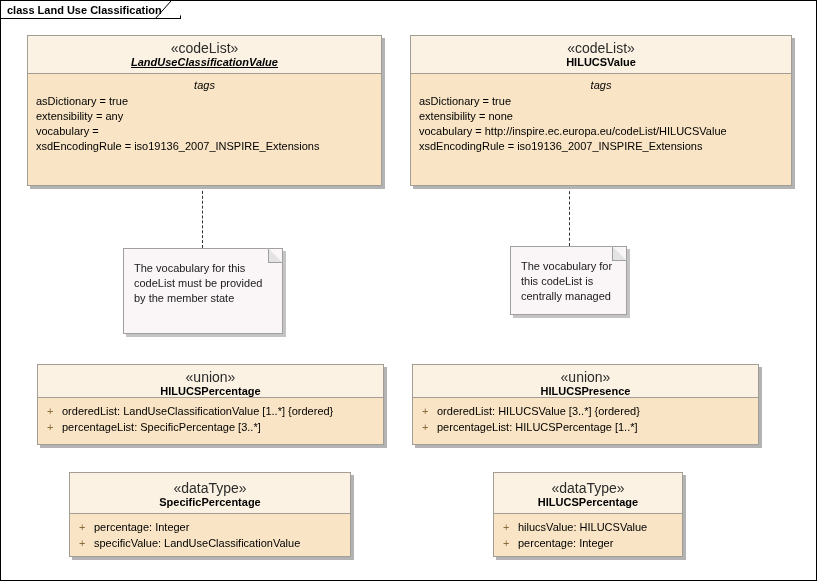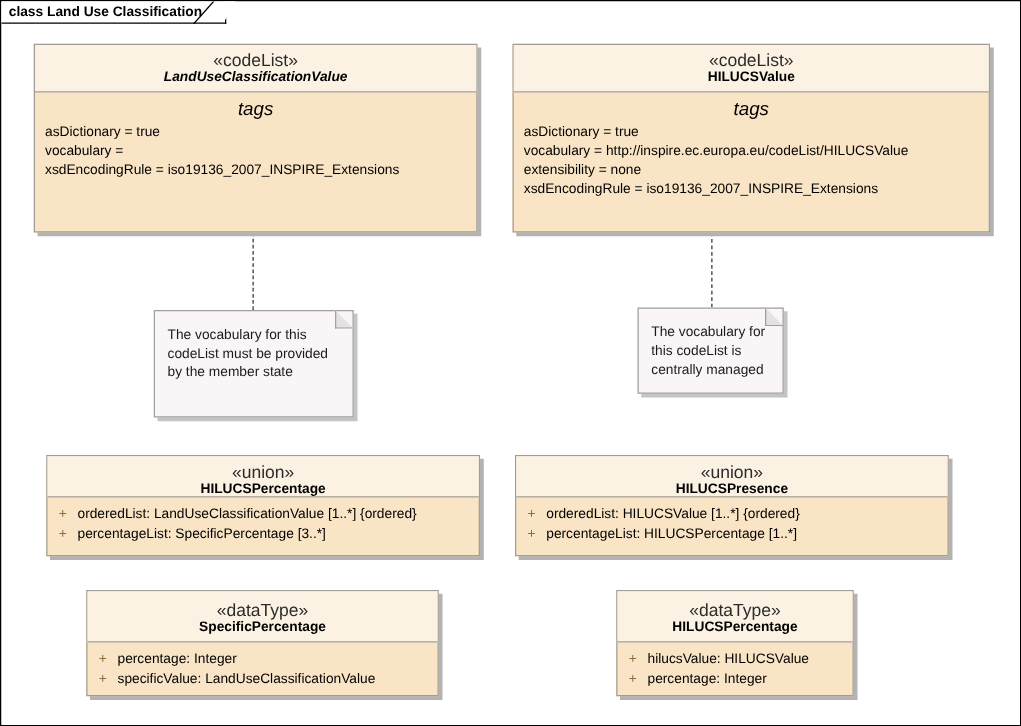--- a/index.html
+++ b/index.html
@@ -79,30 +79,30 @@
     display: block;
     font-size: 14px;
     color: #2b2b2b;
   }
   .cname {
     display: block;
     font-weight: bold;
     font-size: 11px;
     color: #000000;
   }
-  .cname.italic { font-style: italic; }
+  .cname.italic { font-style: italic; text-decoration: underline; }
 
   .uml-body {
     box-sizing: border-box;
     padding: 5px 0 4px 0;
   }
   .tags-label {
     text-align: center;
     font-style: italic;
-    font-size: 15px;
+    font-size: 11px;
     margin-bottom: 3px;
   }
   .tag-line {
     padding-left: 8px;
     line-height: 15px;
     white-space: nowrap;
   }
   .attr-row {
     display: flex;
     line-height: 16px;
@@ -165,35 +165,36 @@
   <div class="dash-v" style="left:568px; top:185px; height:60px;"></div>
 
   <div class="uml-box" style="left:26px; top:34px; width:355px; height:151px;">
     <div class="uml-header" style="height:38px;">
       <span class="stereo">«codeList»</span>
       <span class="cname italic">LandUseClassificationValue</span>
     </div>
     <div class="uml-body">
       <div class="tags-label">tags</div>
       <div class="tag-line">asDictionary = true</div>
+      <div class="tag-line">extensibility = any</div>
       <div class="tag-line">vocabulary =</div>
       <div class="tag-line">xsdEncodingRule = iso19136_2007_INSPIRE_Extensions</div>
     </div>
   </div>
 
   <div class="uml-box" style="left:409px; top:34px; width:382px; height:151px;">
     <div class="uml-header" style="height:38px;">
       <span class="stereo">«codeList»</span>
       <span class="cname">HILUCSValue</span>
     </div>
     <div class="uml-body">
       <div class="tags-label">tags</div>
       <div class="tag-line">asDictionary = true</div>
+      <div class="tag-line">extensibility = none</div>
       <div class="tag-line">vocabulary = http://inspire.ec.europa.eu/codeList/HILUCSValue</div>
-      <div class="tag-line">extensibility = none</div>
       <div class="tag-line">xsdEncodingRule = iso19136_2007_INSPIRE_Extensions</div>
     </div>
   </div>
 
   <div class="note" style="left:122px; top:247px; width:160px; height:86px;">
     <span class="fold"></span>
     <div class="note-text">The vocabulary for this codeList must be provided by the member state</div>
   </div>
 
   <div class="note" style="left:509px; top:245px; width:117px; height:69px;">
@@ -219,21 +220,21 @@
   </div>
 
   <div class="uml-box" style="left:411px; top:363px; width:347px; height:81px;">
     <div class="uml-header" style="height:33px;">
       <span class="stereo">«union»</span>
       <span class="cname">HILUCSPresence</span>
     </div>
     <div class="uml-body">
       <div class="attr-row">
         <span class="attr-vis">+</span>
-        <span class="attr-txt">orderedList: HILUCSValue [1..*] {ordered}</span>
+        <span class="attr-txt">orderedList: HILUCSValue [3..*] {ordered}</span>
       </div>
       <div class="attr-row">
         <span class="attr-vis">+</span>
         <span class="attr-txt">percentageList: HILUCSPercentage [1..*]</span>
       </div>
     </div>
   </div>
 
   <div class="uml-box" style="left:68px; top:471px; width:282px; height:85px;">
     <div class="uml-header" style="height:41px; padding-top:8px;">

